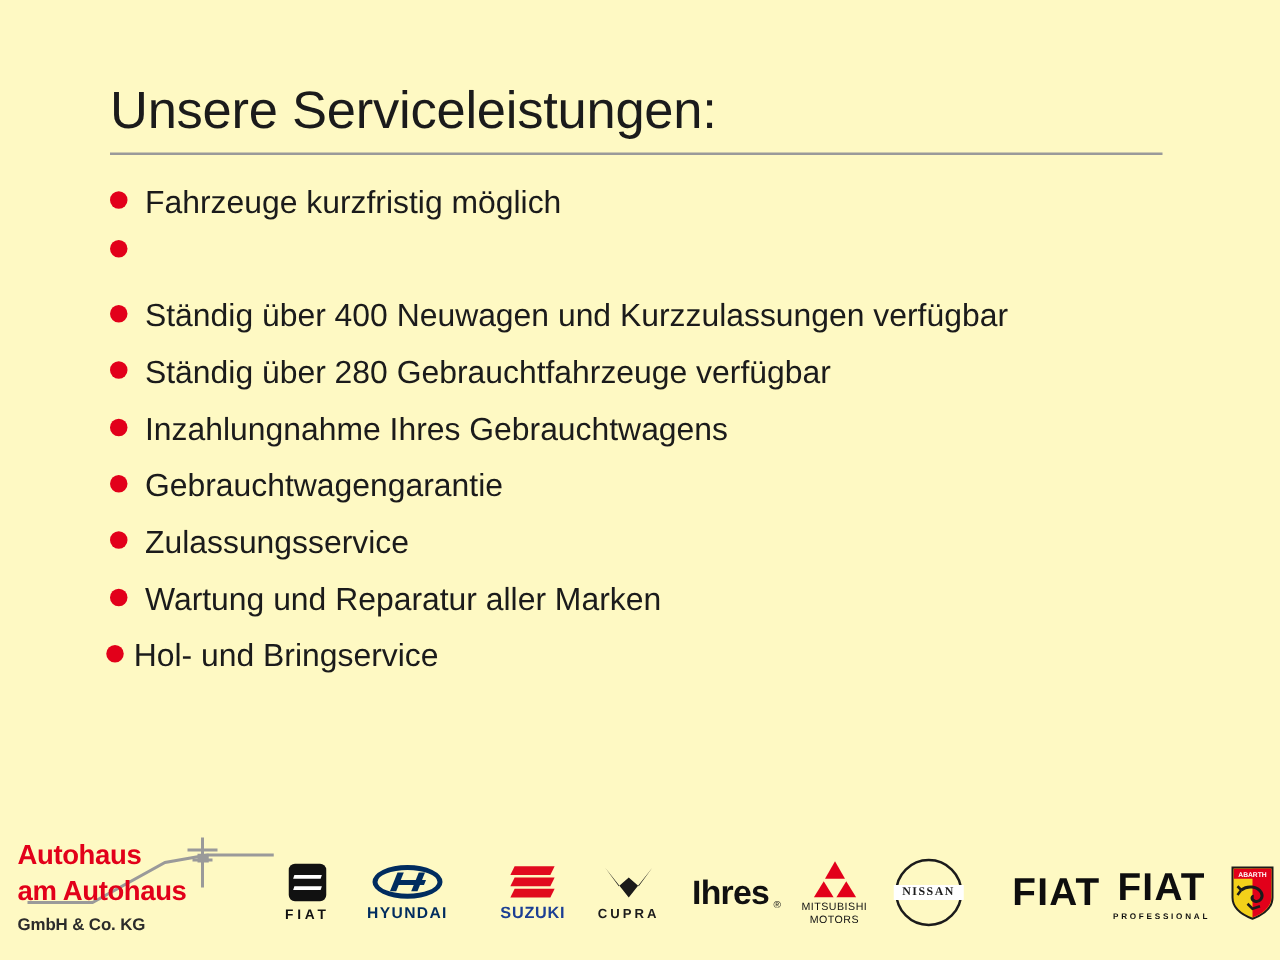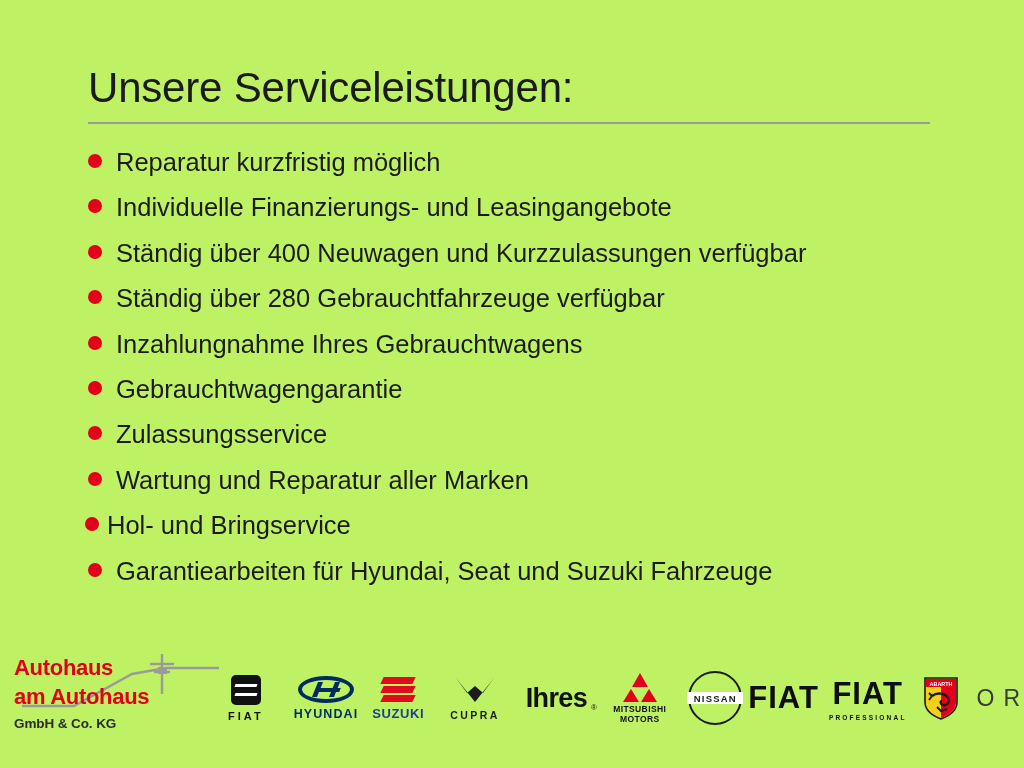--- a/index.html
+++ b/index.html
@@ -13,21 +13,21 @@
     position: relative;
     overflow: hidden;
     font-family: "Liberation Sans", sans-serif;
     color: #1a1a1a;
   }
 
   
   .slide {
     position: absolute;
     inset: 0;
-    background: #bef264;
+    background: #fef9c3;
     padding-left: 20px;
   }
 
   
   .title-block {
     position: absolute;
     left: 88px;
     top: 64px;
     width: 842px;
   }
@@ -79,21 +79,21 @@
     line-height: 1;
   }
   
   .bullet-item.tight .bullet-dot { margin-right: 8px; margin-left: -3px; }
 
   
   .footer {
     position: absolute;
     left: 0;
     right: 0;
-    bottom: 16px;
+    bottom: 0;
     height: 110px;
   }
 
   
   .house-logo {
     position: absolute;
     left: 14px;
     top: 8px;
     width: 210px;
     height: 96px;
@@ -259,21 +259,21 @@
     font-weight: 400;
     position: absolute;
     right: -9px;
     bottom: 2px;
   }
 
   
   .mitsu-word {
     margin-top: 3px;
     font-size: 8.5px;
-    font-weight: 700;
+    font-weight: 400;
     line-height: 1.12;
     letter-spacing: 0.4px;
     color: #111111;
     text-align: center;
   }
 
   
   .nissan-mark {
     width: 50px;
     height: 50px;
@@ -339,25 +339,24 @@
 <div class="slide">
 
   <div class="title-block">
     <div class="slide-title">Unsere Serviceleistungen:</div>
     <div class="title-rule"></div>
   </div>
 
   <ul class="bullet-list">
     <li class="bullet-item">
       <span class="bullet-dot"></span>
-      <span class="bullet-text">Reparatur kurzfristig möglich</span>
-    </li>
-    <li class="bullet-item">
-      <span class="bullet-dot"></span>
-      <span class="bullet-text">Individuelle Finanzierungs- und Leasingangebote</span>
+      <span class="bullet-text">Fahrzeuge kurzfristig möglich</span>
+    </li>
+    <li class="bullet-item">
+      <span class="bullet-dot"></span>
     </li>
     <li class="bullet-item">
       <span class="bullet-dot"></span>
       <span class="bullet-text">Ständig über 400 Neuwagen und Kurzzulassungen verfügbar</span>
     </li>
     <li class="bullet-item">
       <span class="bullet-dot"></span>
       <span class="bullet-text">Ständig über 280 Gebrauchtfahrzeuge verfügbar</span>
     </li>
     <li class="bullet-item">
@@ -372,24 +371,20 @@
       <span class="bullet-dot"></span>
       <span class="bullet-text">Zulassungsservice</span>
     </li>
     <li class="bullet-item">
       <span class="bullet-dot"></span>
       <span class="bullet-text">Wartung und Reparatur aller Marken</span>
     </li>
     <li class="bullet-item tight">
       <span class="bullet-dot"></span>
       <span class="bullet-text">Hol- und Bringservice</span>
-    </li>
-    <li class="bullet-item">
-      <span class="bullet-dot"></span>
-      <span class="bullet-text">Garantiearbeiten für Hyundai, Seat und Suzuki Fahrzeuge</span>
     </li>
   </ul>
 
   <div class="footer">
 
     <div class="house-logo">
       <svg class="hl-graphic" viewBox="0 0 210 70">
         <path d="M8 56 L60 56 L118 24 L152 18 L205 18" fill="none" stroke="#9a9a9a" stroke-width="2.4"></path>
         <path d="M148 4 L148 44" stroke="#9a9a9a" stroke-width="2.4" fill="none"></path>
         <path d="M136 14 L160 14" stroke="#9a9a9a" stroke-width="2.4" fill="none"></path>
@@ -401,21 +396,21 @@
       <div class="hl-line3">GmbH &amp; Co. KG</div>
     </div>
 
     <div class="brand-strip">
 
       <div class="brand" style="margin-right:30px;">
         <div class="seat-mark"></div>
         <div class="seat-word">FIAT</div>
       </div>
 
-      <div class="brand" style="margin-right:14px;">
+      <div class="brand" style="margin-right:42px;">
         <div class="hyundai-mark">
           <span class="hyundai-bar"></span>
         </div>
         <div class="hyundai-word">HYUNDAI</div>
       </div>
 
       <div class="brand" style="margin-right:26px;">
         <div class="suzuki-mark">
             <span></span>
             <span></span>
@@ -442,21 +437,21 @@
           <path d="M17 1 L25 15 L9 15 Z" fill="#e2001a"></path>
           <path d="M8 17 L16 30 L0 30 Z" fill="#e2001a"></path>
           <path d="M26 17 L34 30 L18 30 Z" fill="#e2001a"></path>
         </svg>
         <div class="mitsu-word">
           <span>MITSUBISHI</span><br>
           <span>MOTORS</span>
         </div>
       </div>
 
-      <div class="brand" style="margin-right:6px;">
+      <div class="brand" style="margin-right:40px;font-family:Liberation Serif, serif;">
         <div class="nissan-mark">
           <span class="nissan-word">NISSAN</span>
         </div>
       </div>
 
       <div class="brand" style="margin-right:10px;">
         <div class="fiat-word">FIAT</div>
       </div>
 
       <div class="brand" style="margin-right:16px;">

